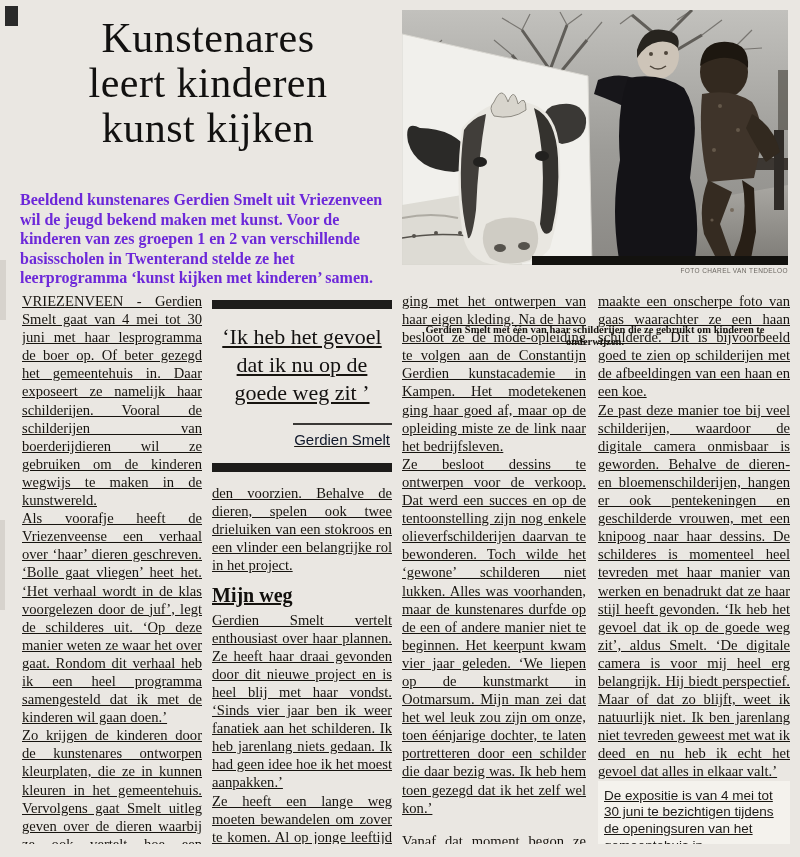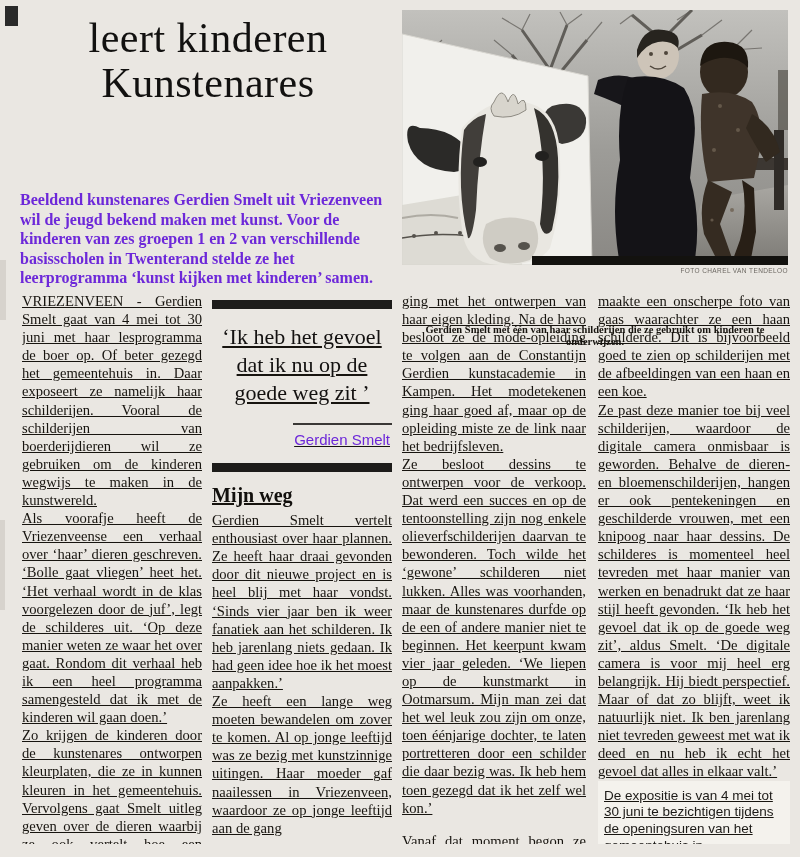--- a/index.html
+++ b/index.html
@@ -53,21 +53,21 @@
   .pq-bar{height:9px; background:#1d1c1a;}
   .pq-bar.top{margin:8px 0 14px 0;}
   .pq-bar.bottom{margin:14px 0 12px 0;}
   .pq-text{
     text-align:center; font-size:22px; line-height:28px;
     color:#131110; padding:0 4px;
   }
   .pq-rule{border:0; border-top:2px solid #3a3835; width:55%; margin:16px 0 6px auto;}
   .pq-attribution{
     text-align:right; font-family:"Liberation Sans", sans-serif;
-    font-size:15px; color:#6d28d9; padding-right:2px;
+    font-size:15px; color:#0f172a; padding-right:2px;
   }
 
   .subhead{
     font-weight:bold; font-size:20px; line-height:22px;
     margin:9px 0 5px 0; text-align:left; color:#12100d;
   }
   .para-gap{margin-top:15px !important;}
 
   .exhibit-note{
     margin-top:13px; padding:7px 6px 9px 6px; background:#f4f2ed;
@@ -79,22 +79,23 @@
 </head>
 <body>
 
 <div class="sheet">
 
   <div class="scan-mark" style="left:5px;top:6px;width:13px;height:20px;"></div>
   <div class="smudge" style="left:0;top:260px;width:6px;height:60px;"></div>
   <div class="smudge" style="left:0;top:520px;width:5px;height:90px;"></div>
 
   <h1 class="headline" style="margin:0;">
+    <div>Kunstenares</div>
     <div>leert kinderen</div>
-    <div>Kunstenares</div>
+    <div>kunst kijken</div>
   </h1>
 
   <p class="lead">Beeldend kunstenares Gerdien Smelt uit Vriezenveen wil de jeugd bekend maken met kunst. Voor de kinderen van zes groepen 1 en 2 van verschillende basisscholen in Twenterand stelde ze het leerprogramma ‘kunst kijken met kinderen’ samen.</p>
 
   <div class="photo-wrap">
     <svg width="386" height="255" viewBox="0 0 386 255">
       <defs>
         <linearGradient id="sky" x1="0" y1="0" x2="0" y2="1">
           <stop offset="0" stop-color="#c2c1bd"></stop>
           <stop offset="0.55" stop-color="#9d9c98"></stop>
@@ -205,20 +206,21 @@
   </div>
 
   <div class="col" id="col2">
     <div>
       <div class="pq-bar top"></div>
       <div class="pq-text">‘Ik heb het gevoel dat ik nu op de goede weg zit ’</div>
       <hr class="pq-rule">
       <div class="pq-attribution">Gerdien Smelt</div>
       <div class="pq-bar bottom"></div>
     </div>
+    <p>den voorzien. Behalve de dieren, spelen ook twee drieluiken van een stokroos en een vlinder een belangrijke rol in het project.</p>
     <h2 class="subhead">Mijn weg</h2>
     <p>Gerdien Smelt vertelt enthousiast over haar plannen. Ze heeft haar draai gevonden door dit nieuwe project en is heel blij met haar vondst. ‘Sinds vier jaar ben ik weer fanatiek aan het schilderen. Ik heb jarenlang niets gedaan. Ik had geen idee hoe ik het moest aanpakken.’</p>
     <p>Ze heeft een lange weg moeten bewandelen om zover te komen. Al op jonge leeftijd was ze bezig met kunstzinnige uitingen. Haar moeder gaf naailessen in Vriezenveen, waardoor ze op jonge leeftijd aan de gang</p>
   </div>
 
   <div class="col" id="col3">
     <p>ging met het ontwerpen van haar eigen kleding. Na de havo besloot ze de mode-opleiding te volgen aan de Constantijn Gerdien kunstacademie in Kampen. Het modetekenen ging haar goed af, maar op de opleiding miste ze de link naar het bedrijfsleven.</p>
     <p>Ze besloot dessins te ontwerpen voor de verkoop. Dat werd een succes en op de tentoonstelling zijn nog enkele olieverfschilderijen daarvan te bewonderen. Toch wilde het ‘gewone’ schilderen niet lukken. Alles was voorhanden, maar de kunstenares durfde op de een of andere manier niet te beginnen. Het keerpunt kwam vier jaar geleden. ‘We liepen op de kunstmarkt in Ootmarsum. Mijn man zei dat het wel leuk zou zijn om onze, toen éénjarige dochter, te laten portretteren door een schilder die daar bezig was. Ik heb hem toen gezegd dat ik het zelf wel kon.’</p>
     <p class="para-gap">Vanaf dat moment begon ze weer met schilderen. Inmiddels is Gerdien Smelt niet meer te stoppen. Haar werk is als veelzijdig te omschrijven. Ze maakt ook gebruik van hulpmiddelen, zoals een digitale camera. De foto’s verwerkt ze in haar werk. In één van de schilderijen is dat goed te zien. Ze</p>
   </div>

